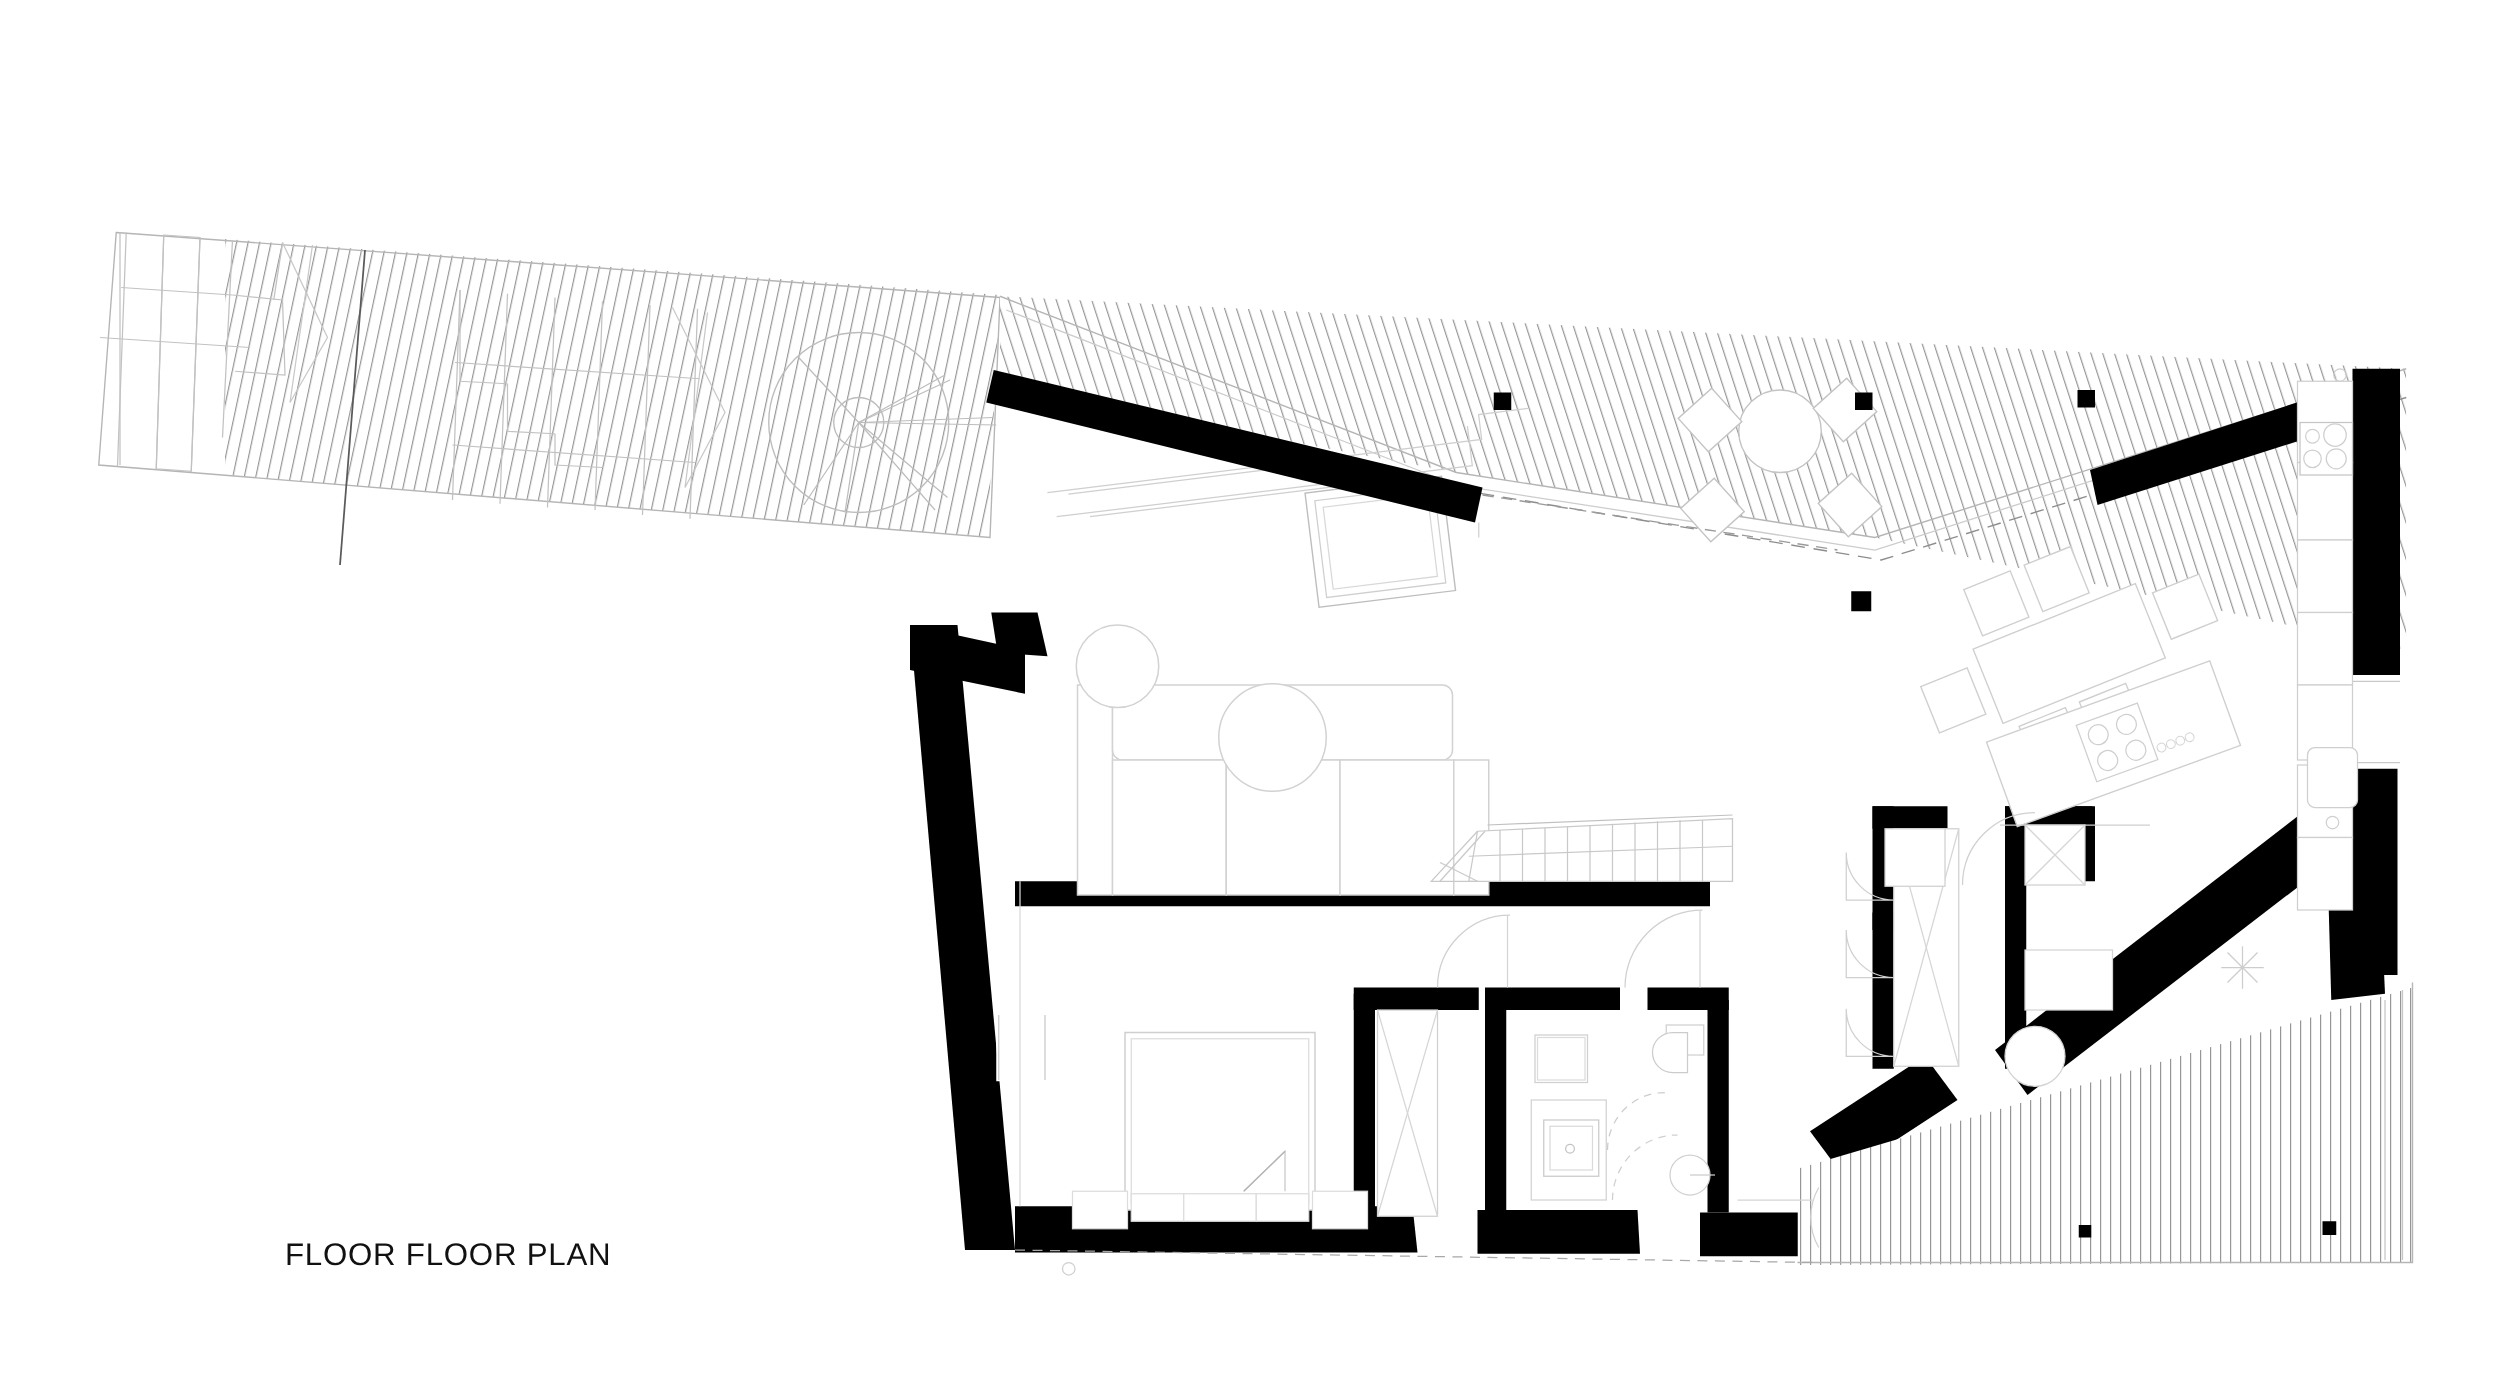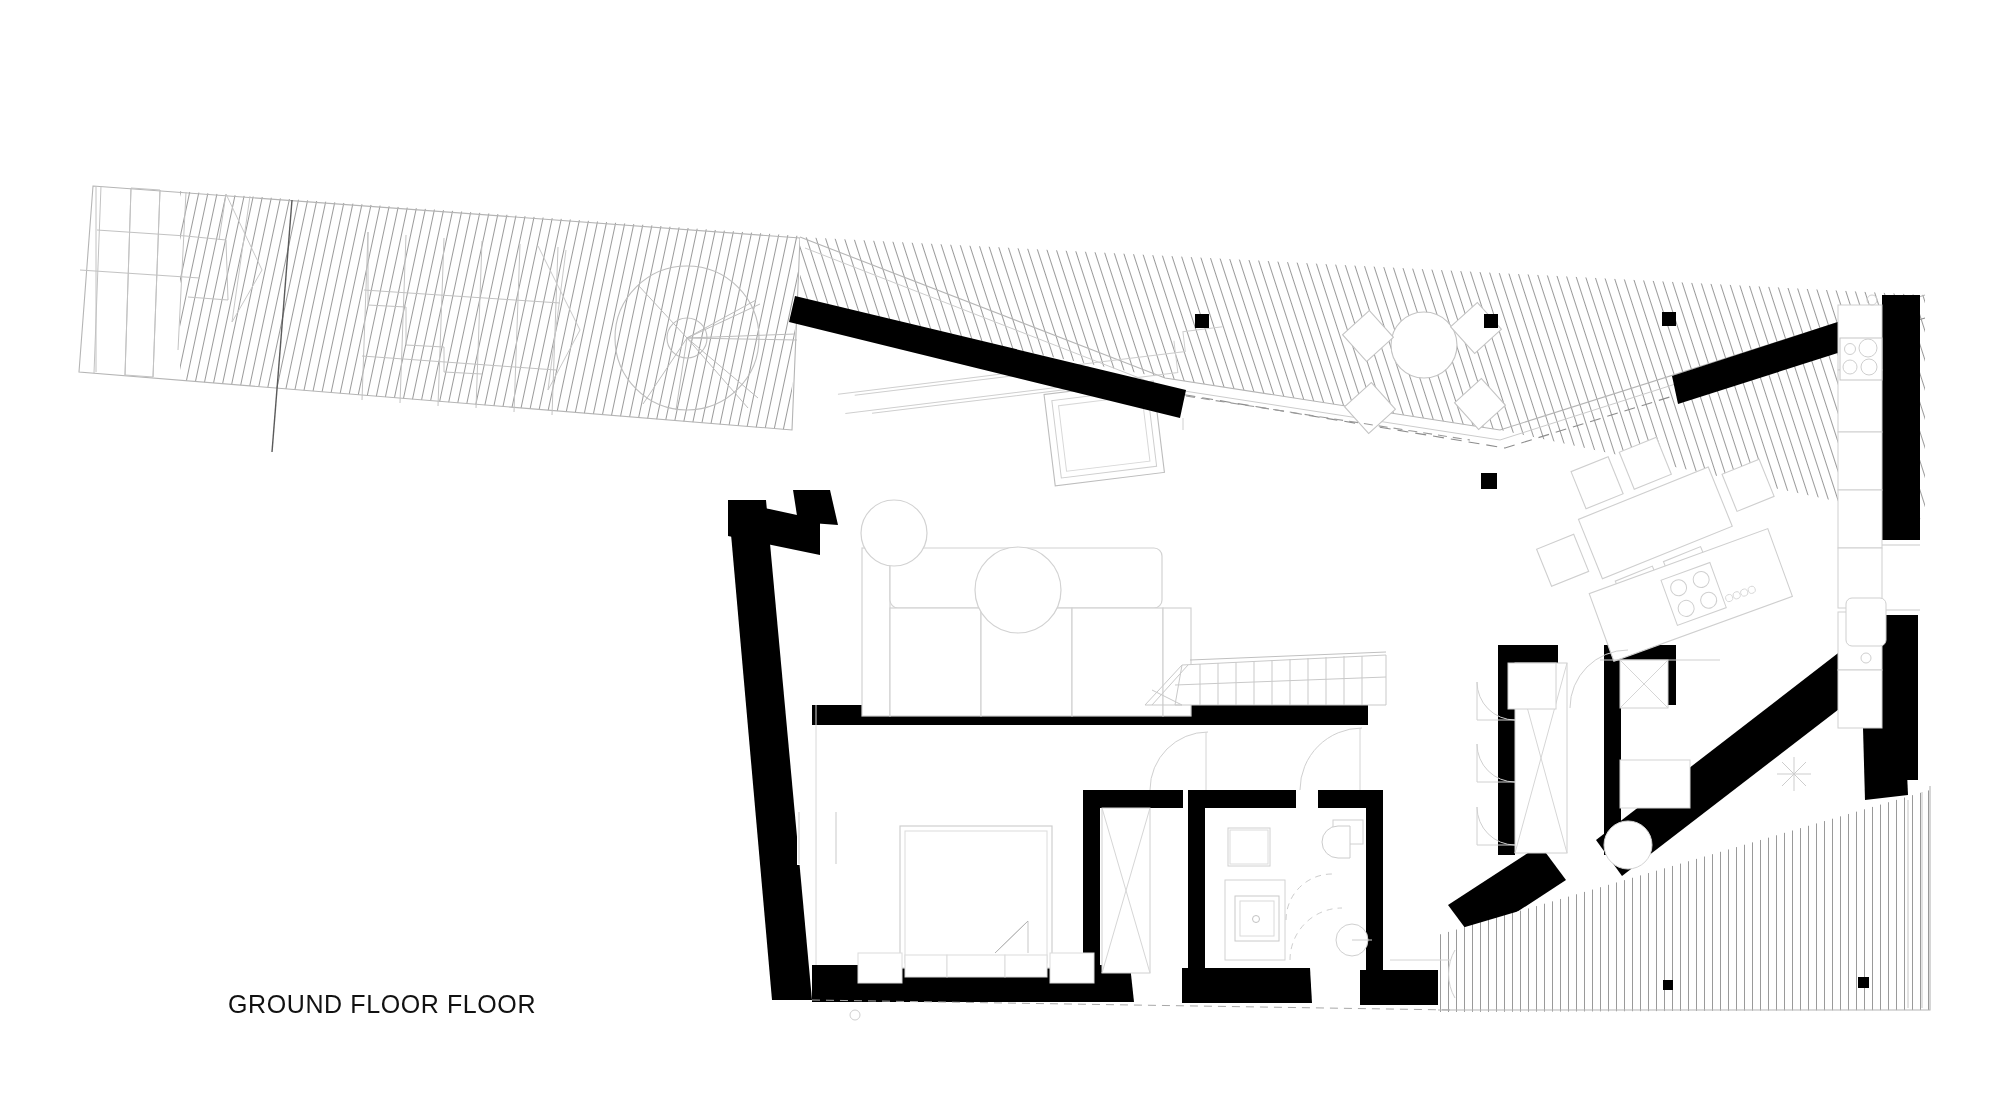--- a/index.html
+++ b/index.html
@@ -458,15 +458,15 @@
 
       <line x1="816" y1="705" x2="816" y2="965" stroke="#d8d8d8" stroke-width="1"></line>
 
       <circle cx="1872" cy="300" r="5" fill="none" stroke="#cfcfcf" stroke-width="1"></circle>
 
       <line x1="1183" y1="418" x2="1183" y2="430" stroke="#d0d0d0" stroke-width="1"></line>
     </g>
 
   </svg>
 
-  <div id="plan-title">GROUND FLOOR FLOOR</div>
+  <div id="plan-title">FLOOR FLOOR PLAN</div>
 
 </div>
 
 </body></html>

